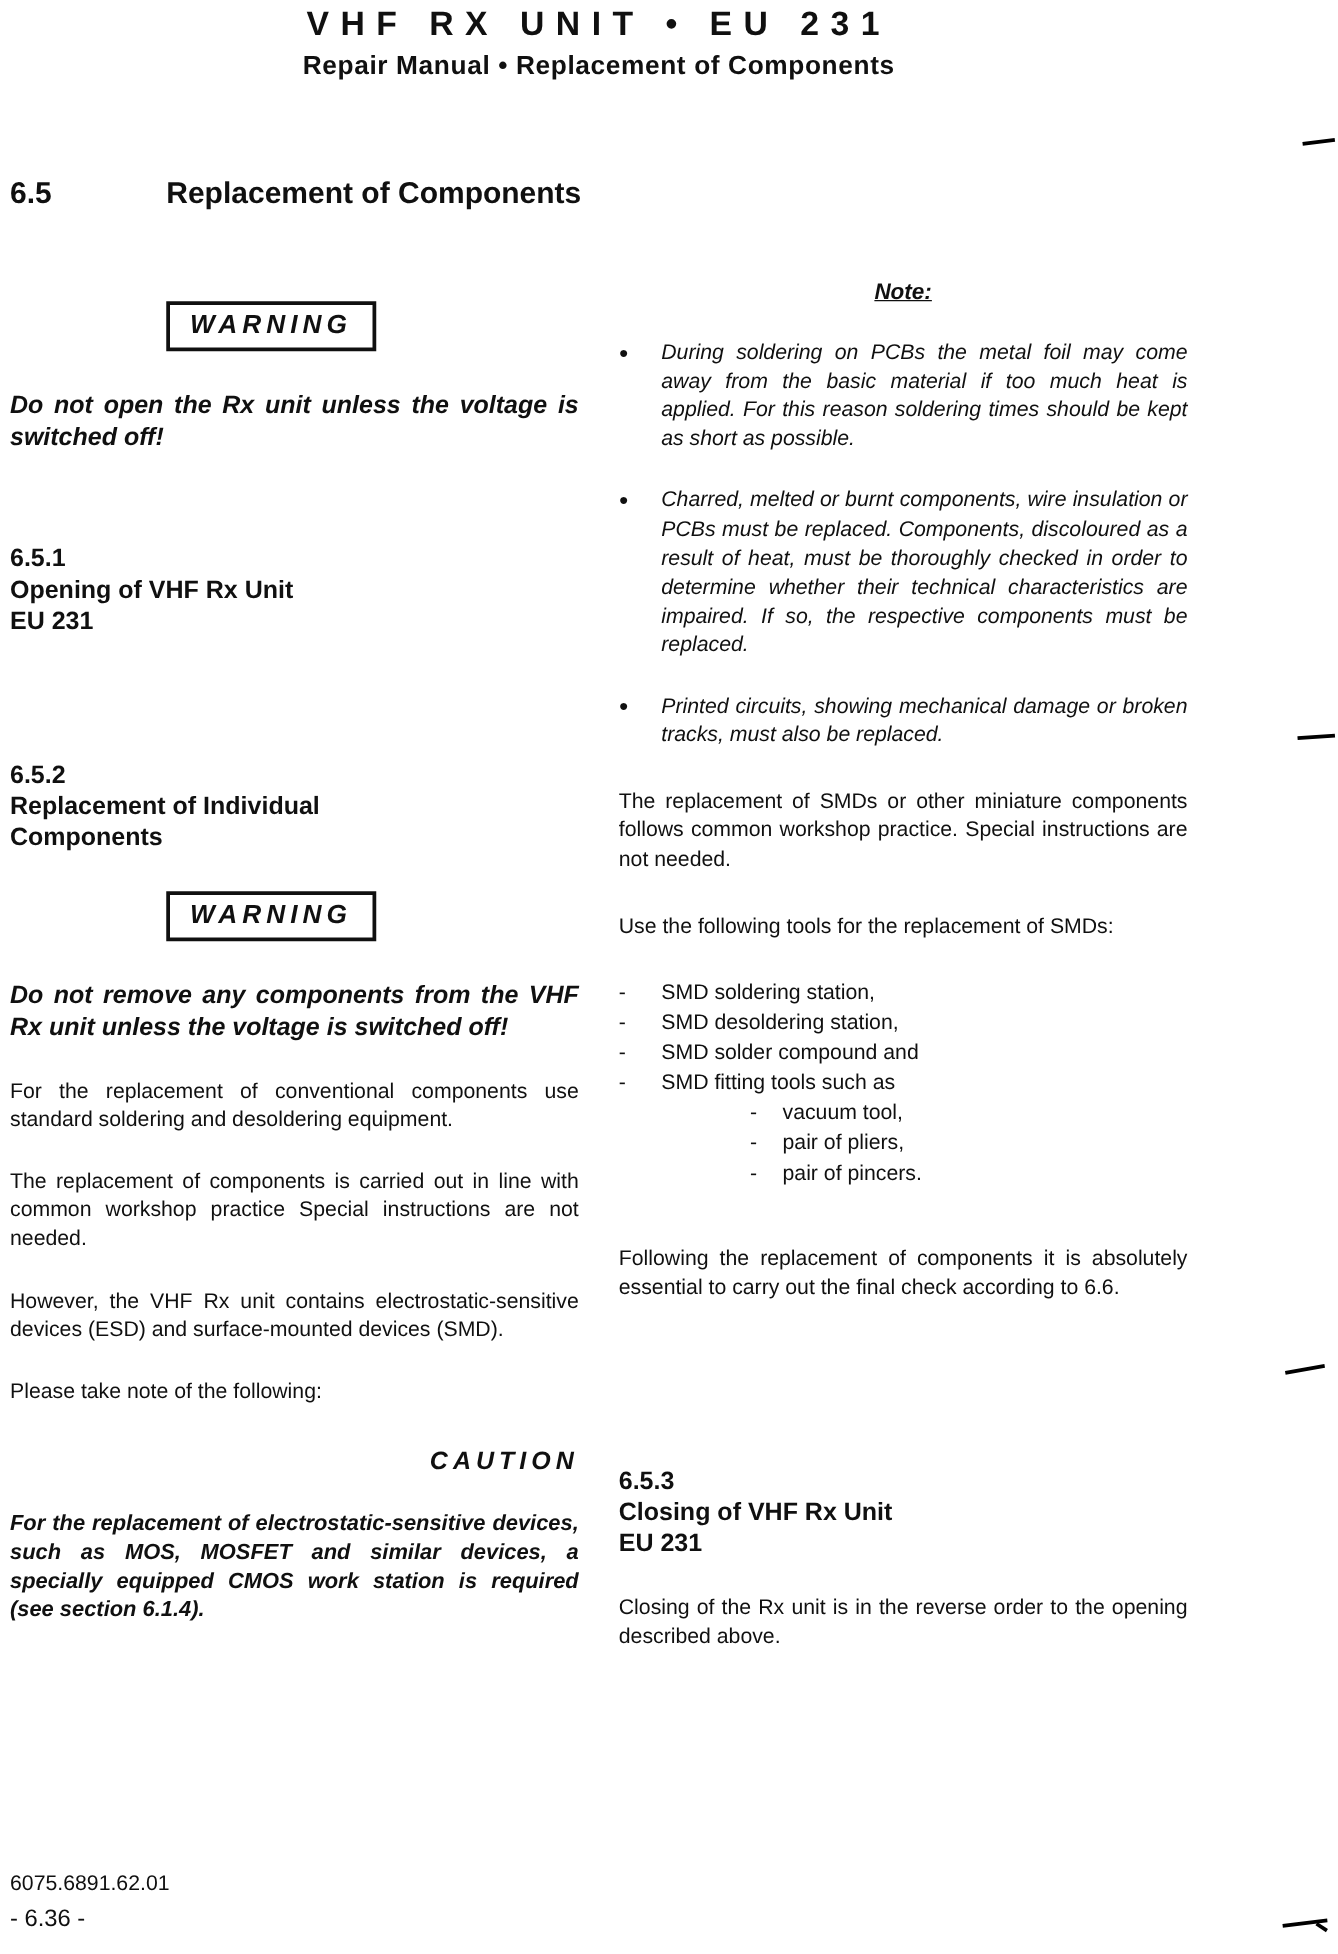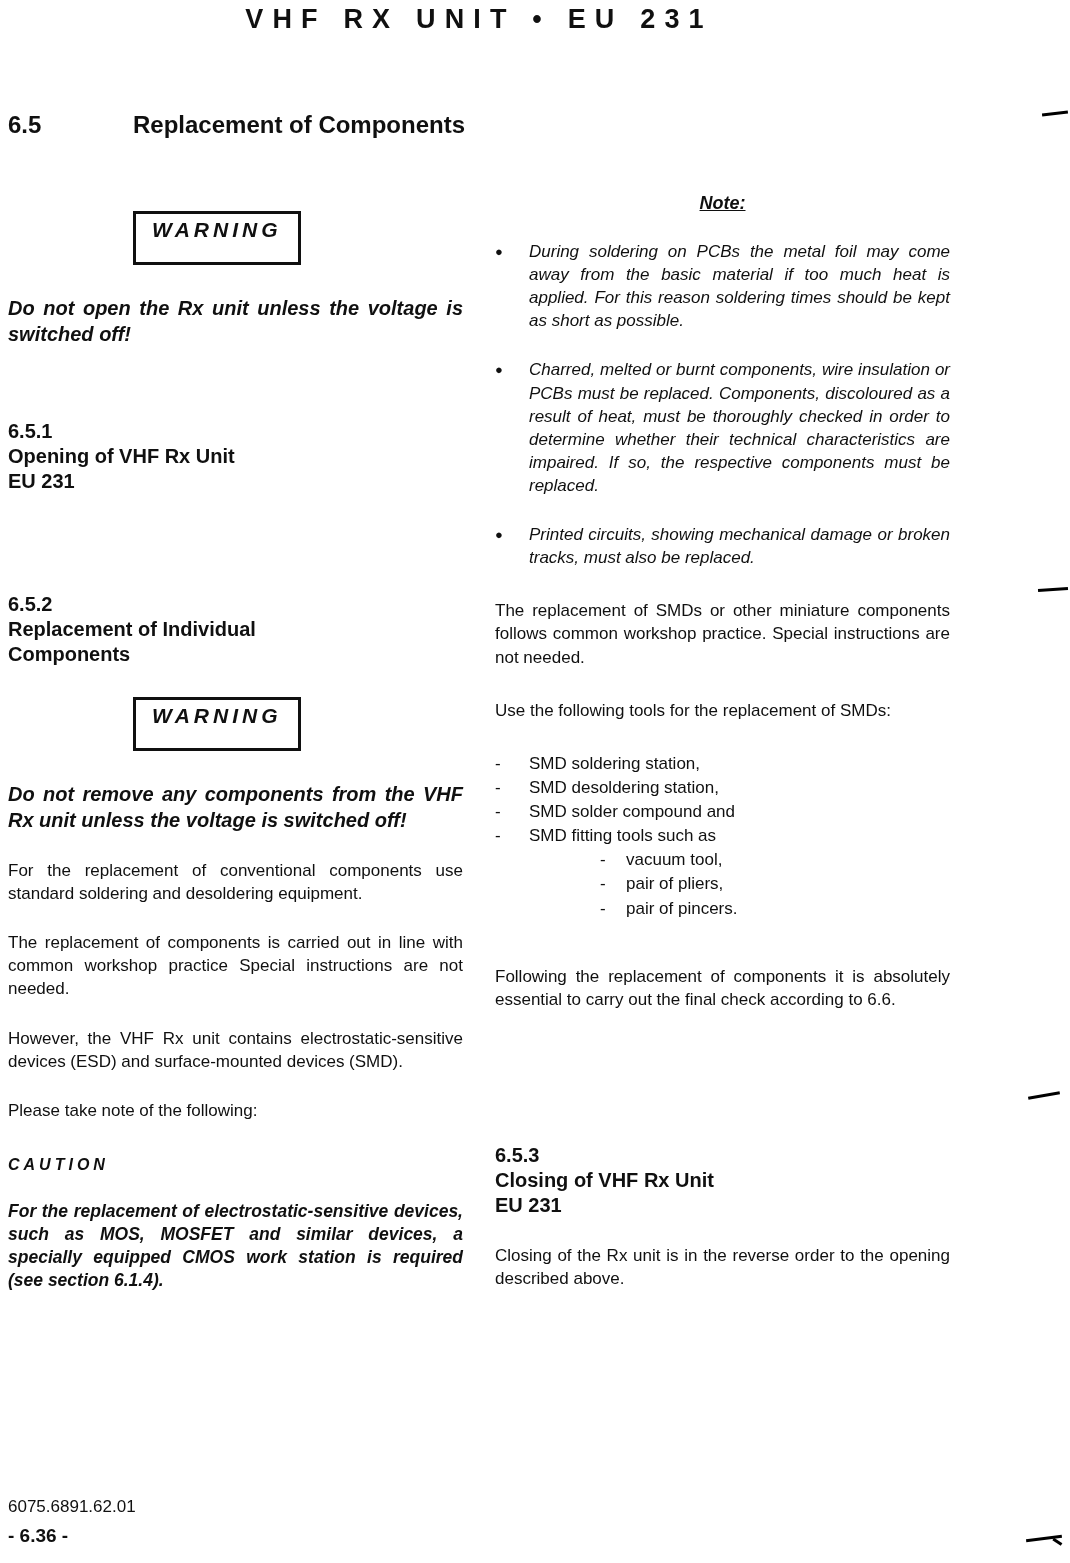--- a/index.html
+++ b/index.html
@@ -39,39 +39,39 @@
   .it { font-style: italic; }
 
   .sub-heading { display: flex; font-size: 20px; font-weight: bold; line-height: 1.25; flex-direction: column; }
   .sub-heading .h-num { width: 125px; flex: none; }
   .pre { white-space: pre-line; }
 
   .warning-box {
     display: inline-block;
     margin-left: 125px;
     border: 3px solid #101010;
-    padding: 4px 16px 20px 16px;
+    padding: 4px 16px 6px 16px;
     font-size: 21px; font-weight: bold; font-style: italic;
     letter-spacing: 4px;
   }
   .warn-text {
     margin-top: 30px;
     font-size: 20px; font-weight: bold; font-style: italic;
     line-height: 1.3; text-align: justify;
   }
 
   .mt-sm { margin-top: 26px; }
   .mt    { margin-top: 30px; }
   .mt-h1 { margin-top: 72px; }
   .mt-h2 { margin-top: 98px; }
   .mt-h3 { margin-top: 132px; }
 
   .caution-label {
-    margin-top: 34px; text-align: left;
-    font-size: 16px; font-weight: bold; font-style: italic; letter-spacing: 4px;
+    margin-top: 34px; text-align: right;
+    font-size: 20px; font-weight: bold; font-style: italic; letter-spacing: 4px;
   }
   .caution-text {
     margin-top: 26px;
     font-size: 17.5px; font-weight: bold; font-style: italic;
     line-height: 1.32; text-align: justify;
   }
 
   .note-label {
     margin-top: 8px; text-align: center;
     font-size: 18px; font-weight: bold; font-style: italic;
@@ -83,41 +83,42 @@
 
   .tool-list { margin-top: 30px; }
   .dash-item { display: flex; font-size: 17px; line-height: 1.42; }
   .dash-item .marker { width: 34px; flex: none; }
   .subtool-list { margin-left: 105px; }
   .subtool-list .marker { width: 26px; }
 
   
   .footer { position: absolute; left: 8px; top: 1497px; width: 942px; text-align: left; }
   .doc-number { font-size: 17px; }
-  .page-number { font-size: 19px; font-weight: bold; margin-top: 8px; }
+  .page-number { font-size: 19px; font-weight: normal; margin-top: 8px; }
 
   
   .artifact { position: absolute; border-top: 3px solid #000; }
   .a1 { top: 112px;  left: 1042px; width: 26px; transform: rotate(-7deg); }
   .a2 { top: 588px;  left: 1038px; width: 30px; transform: rotate(-4deg); }
   .a3 { top: 1094px; left: 1028px; width: 32px; transform: rotate(-10deg); }
   .a4 { top: 1537px; left: 1026px; width: 36px; transform: rotate(-7deg); }
   .a4::after {
     content: ""; position: absolute; right: -2px; top: -1px;
     width: 10px; border-top: 3px solid #000; transform: rotate(40deg);
     transform-origin: left top;
   }
 </style>
 </head>
 <body>
 
 <div class="page">
 
   <div class="doc-header">
     <div class="doc-title">VHF RX UNIT • EU 231</div>
+    <div class="doc-subtitle">Repair Manual • Replacement of Components</div>
   </div>
 
   <div class="section-heading">
     <span class="h-num">6.5</span>
     <span class="h-title">Replacement of Components</span>
   </div>
 
   <div class="columns">
 
     <div class="col col-left">

